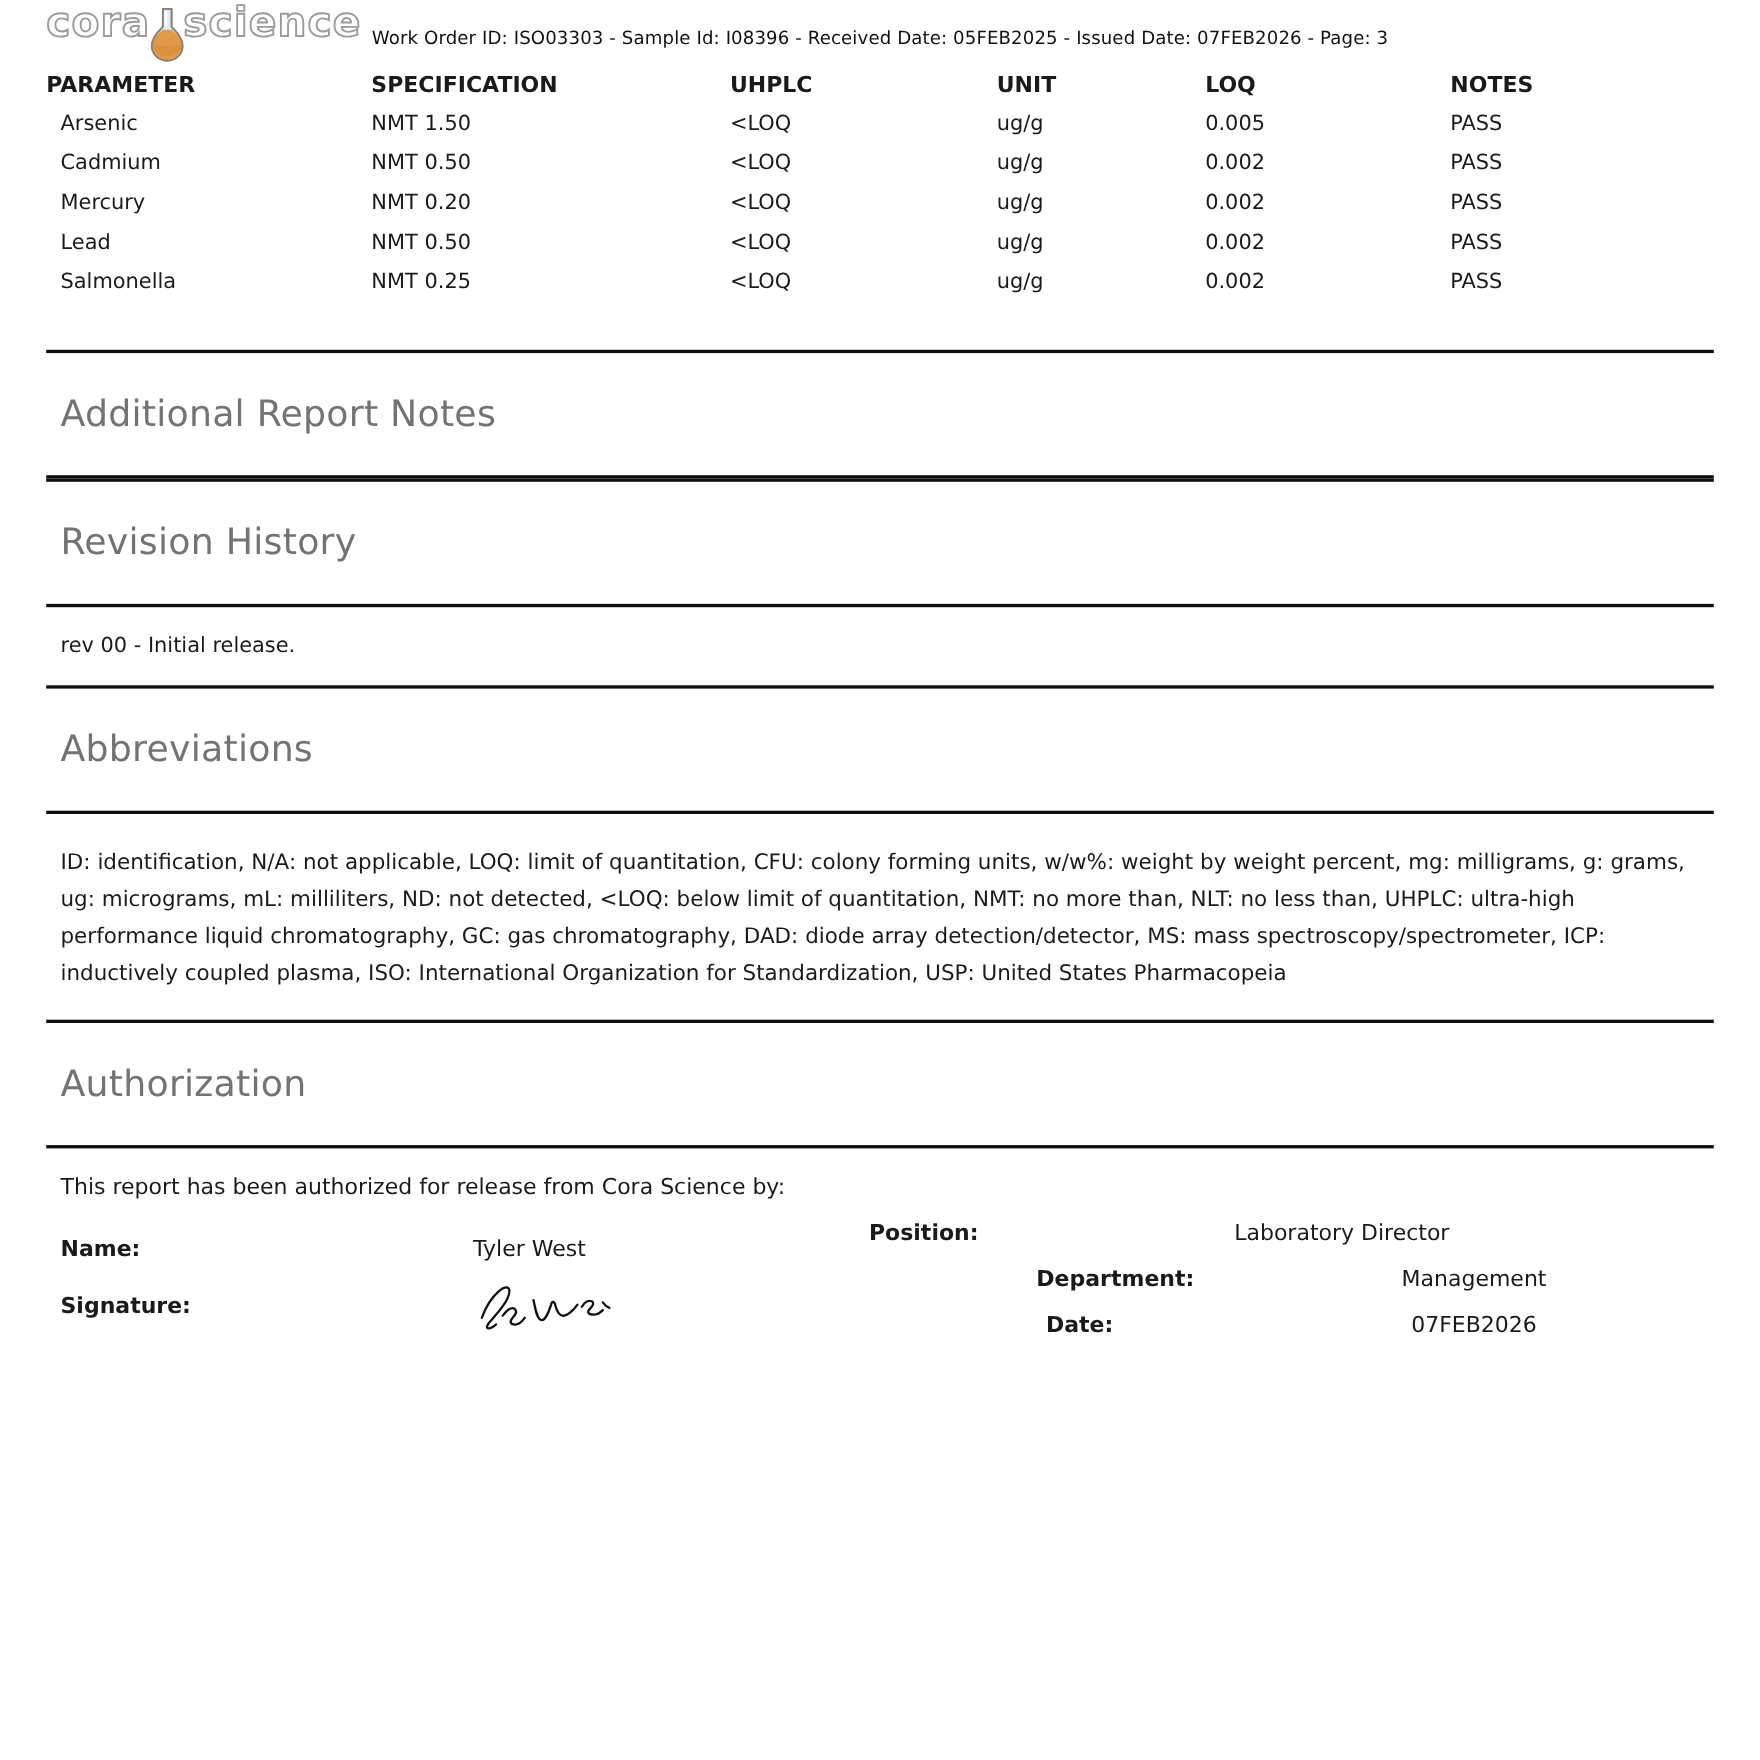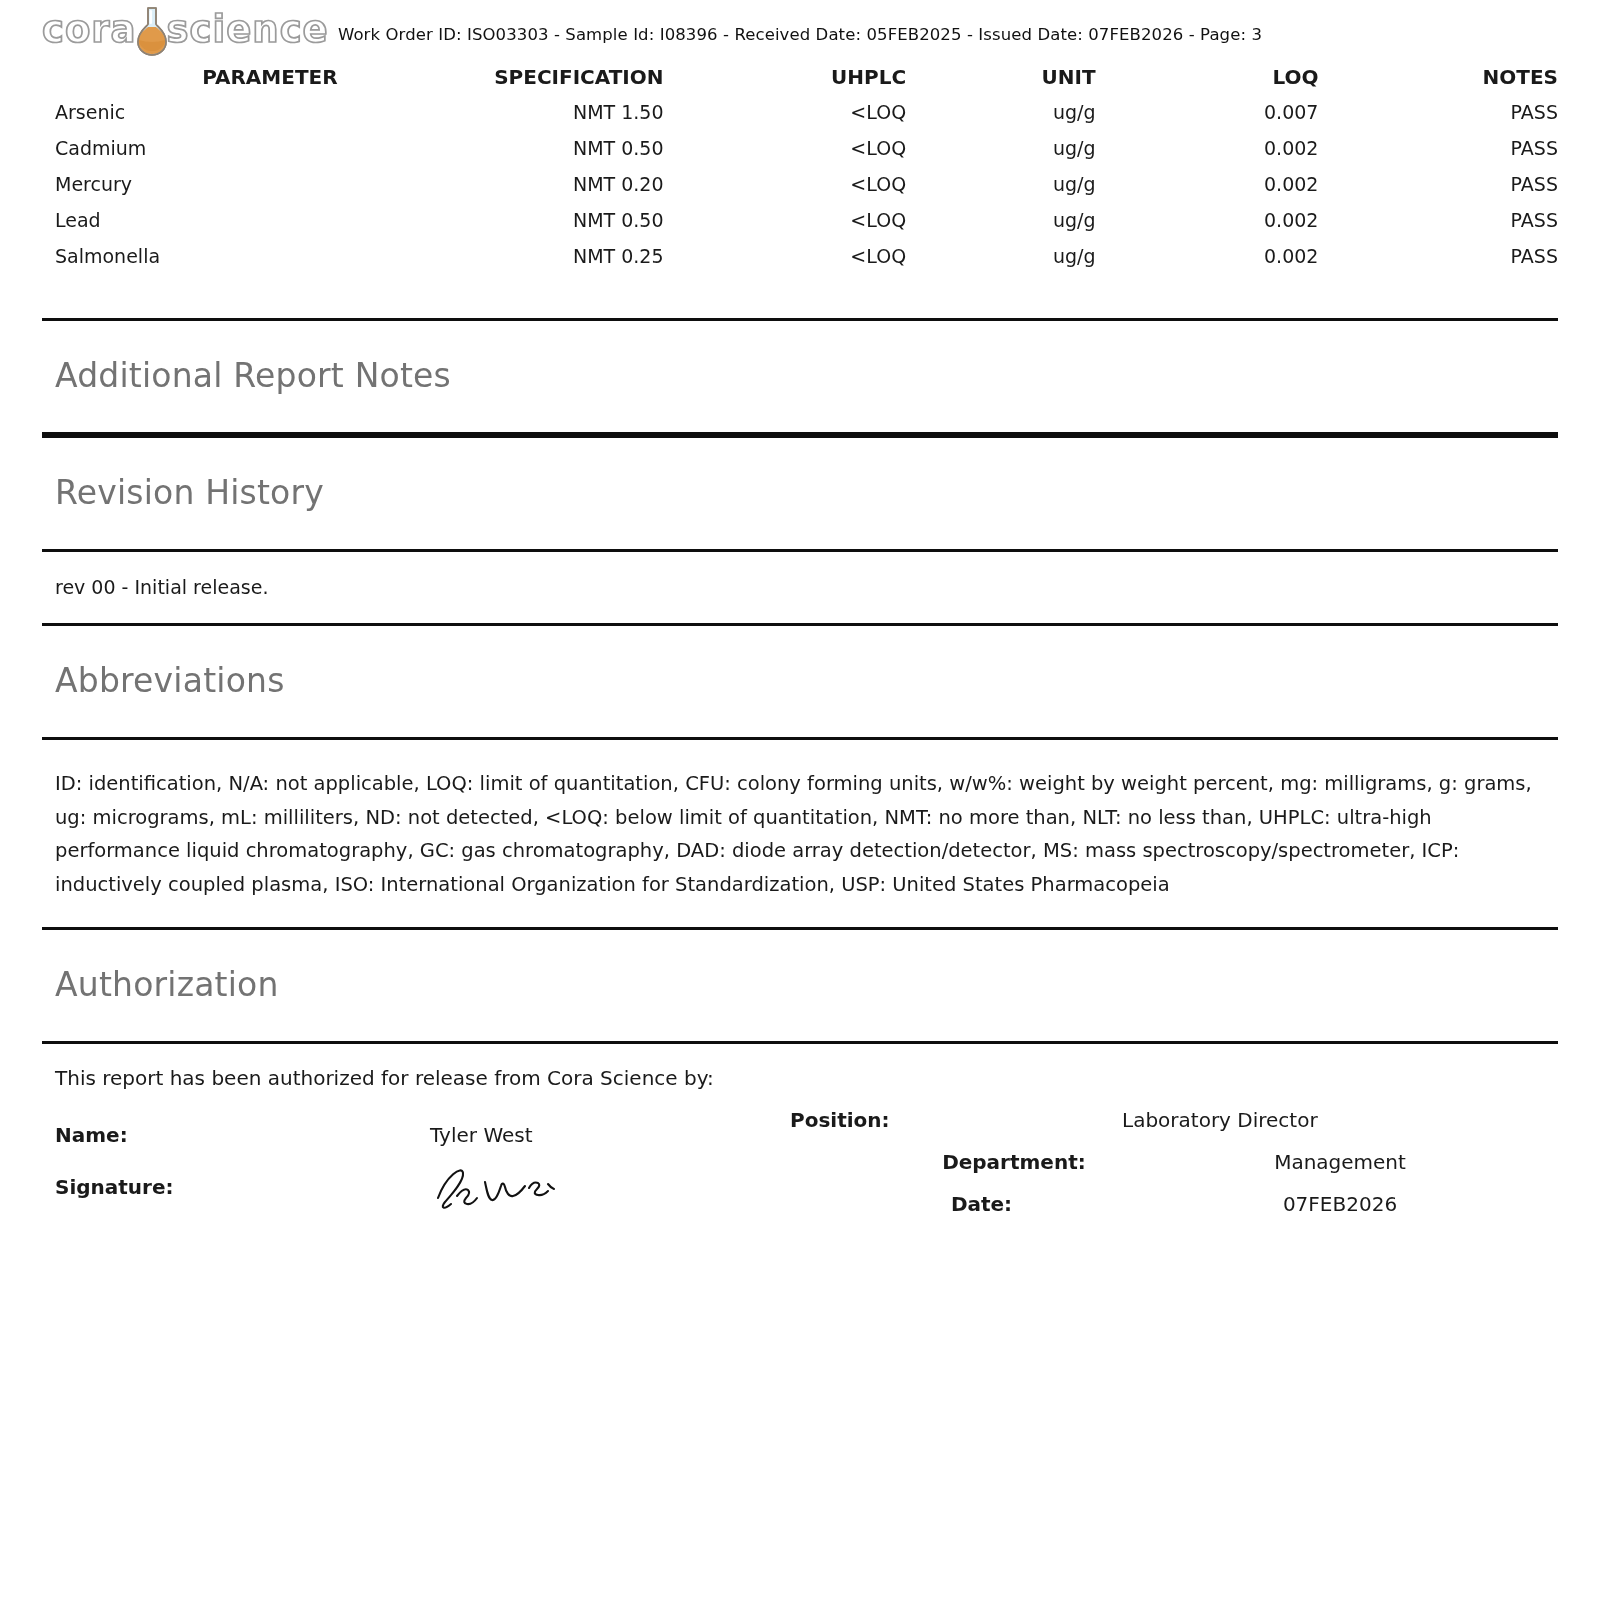--- a/index.html
+++ b/index.html
@@ -6,41 +6,41 @@
   html,body { background:#ffffff; }
   body {
     width:1600px; height:1600px;
     font-family:"DejaVu Sans","Liberation Sans",sans-serif;
     color:#1a1a1a; position:relative; overflow:hidden;
   }
   .page { padding:0 42px; }
 
   
   .top-header { position:relative; height:58px; }
-  .logo { position:absolute; left:0; top:2px; display:flex; align-items:center; }
+  .logo { position:absolute; left:0; top:2px; display:flex; align-items:flex-start; }
   .logo .brand {
     font-size:37px; font-weight:bold; letter-spacing:1px; line-height:1;
     color:#ffffff; -webkit-text-stroke:1.7px #9b9b9b;
     text-shadow:0 0 1px #bbb; padding-bottom:2px;
   }
   .flask { width:40px; height:56px; margin:0 -5px; position:relative; top:2px; }
   .meta-line {
     position:absolute; left:0; right:0; top:25px; text-align:center;
     font-size:16.5px; color:#111; letter-spacing:0.1px;
   }
 
   
   .rtable { margin-top:2px; }
   .trow {
     display:grid;
     grid-template-columns:19.5% 21.5% 16% 12.5% 14.7% 15.8%;
     align-items:center; height:36px;
   }
   .trow.thead { height:34px; font-weight:bold; font-size:20px; }
-  .tcell { text-align:right; font-size:19px; }
+  .tcell { text-align:left; font-size:19px; }
   .thead .tcell { font-size:20px; }
   .trow:not(.thead) .tcell.c0 { text-align:left; padding-left:13px; }
 
   
   .divider { height:3px; background:#0e0e0e; }
   .divider.d-top { margin-top:44px; }
   .section-title {
     font-size:33px; font-weight:400; color:#737373;
     margin:34px 13px 34px 13px; line-height:1.3; letter-spacing:0.2px;
   }
@@ -92,21 +92,21 @@
         <div class="tcell c3">UNIT</div>
         <div class="tcell c4">LOQ</div>
         <div class="tcell c5">NOTES</div>
       </div>
     <div>
         <div class="trow">
           <div class="tcell c0">Arsenic</div>
           <div class="tcell c1">NMT 1.50</div>
           <div class="tcell c2">&lt;LOQ</div>
           <div class="tcell c3">ug/g</div>
-          <div class="tcell c4">0.007</div>
+          <div class="tcell c4">0.005</div>
           <div class="tcell c5">PASS</div>
         </div>
         <div class="trow">
           <div class="tcell c0">Cadmium</div>
           <div class="tcell c1">NMT 0.50</div>
           <div class="tcell c2">&lt;LOQ</div>
           <div class="tcell c3">ug/g</div>
           <div class="tcell c4">0.002</div>
           <div class="tcell c5">PASS</div>
         </div>

